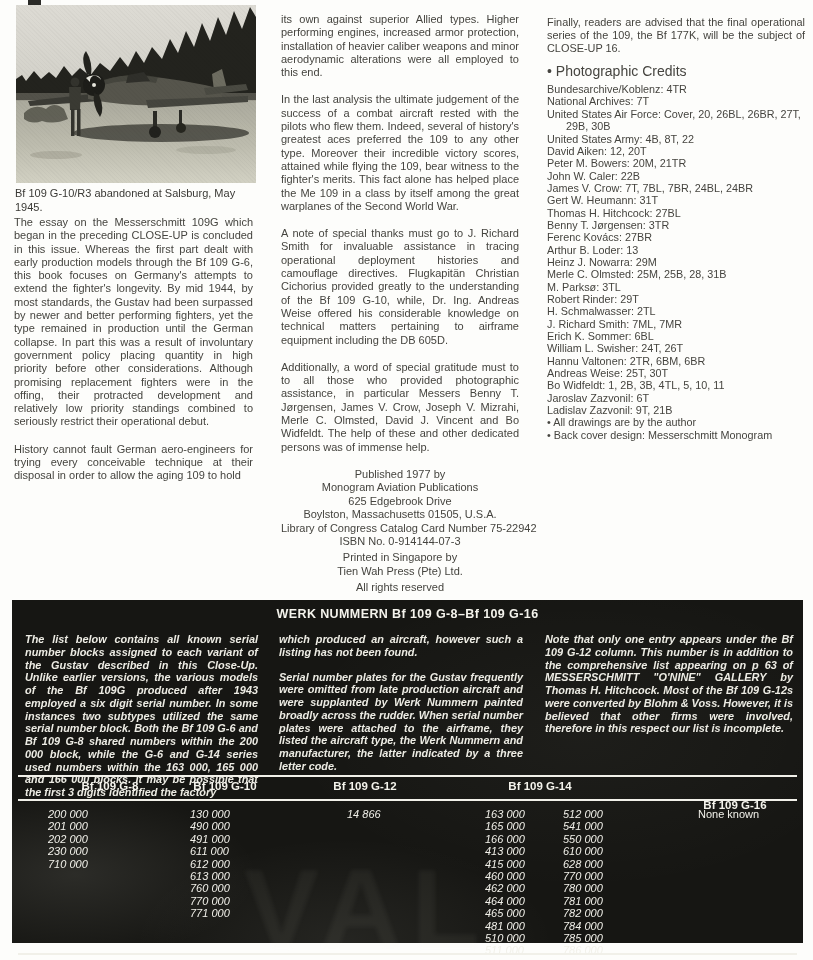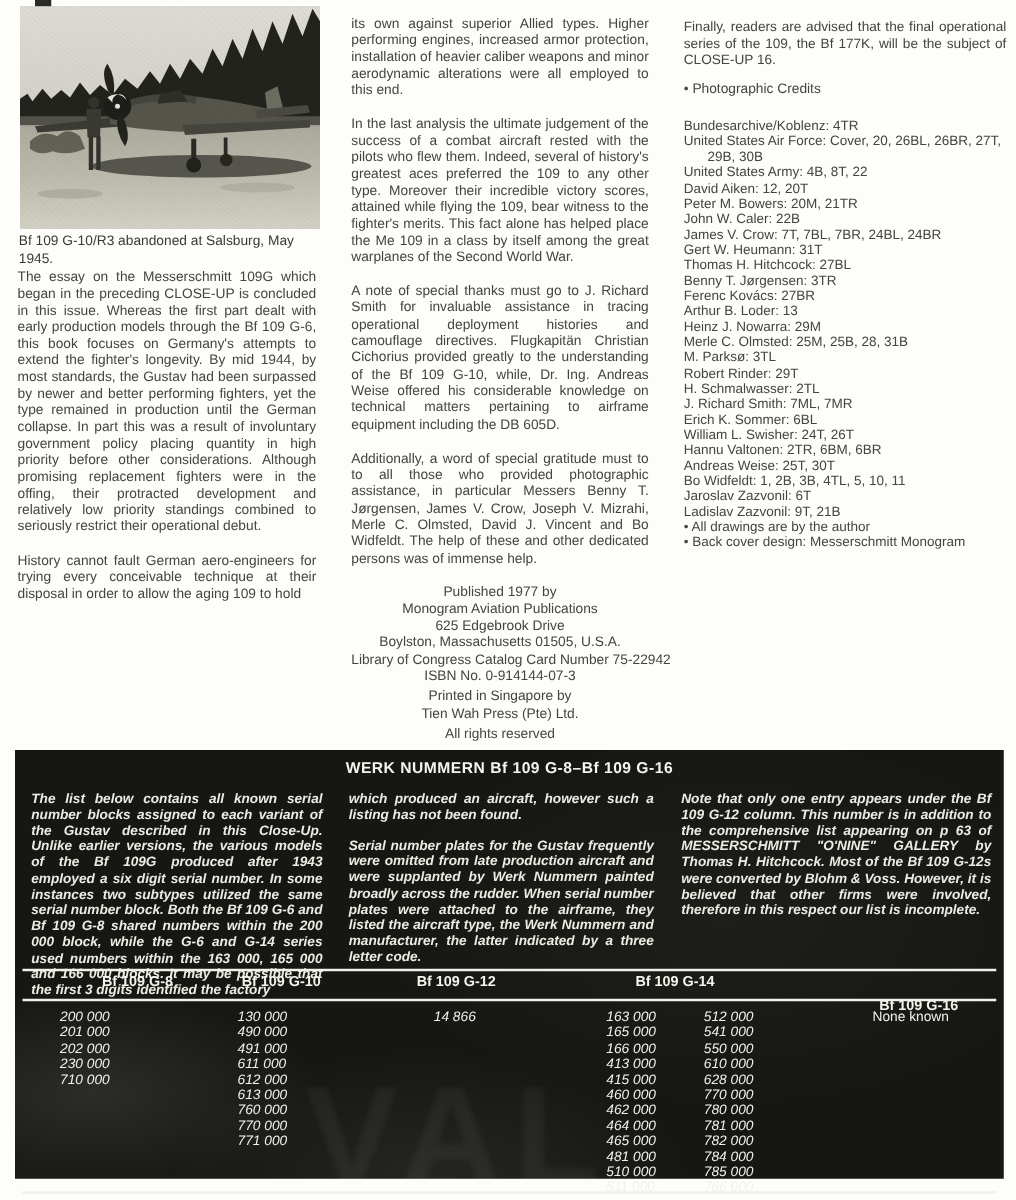--- a/index.html
+++ b/index.html
@@ -34,21 +34,21 @@
   .body-text p { margin:0 0 14px 0; }
   .col-left  { position:absolute; left:14px;  top:216px; width:239px; }
   .col-mid   { position:absolute; left:281px; top:13px;  width:238px; }
   .col-right { position:absolute; left:547px; top:16px;  width:258px; }
 
   .pub-block { margin-top:11px; text-align:center; font-size:11px; line-height:13.4px; color:#45443f; }
   .pub-line  { white-space:nowrap; }
   .pub-line:nth-child(7), .pub-line:nth-child(9) { margin-top:3px; }
 
   .col-right .intro { margin:0 0 10px 0; font-size:10.9px; line-height:12.9px; text-align:justify; }
-  .credits-title { font-size:11px; line-height:12.4px; margin-bottom:18px; }
+  .credits-title { font-size:14px; line-height:12.4px; margin-bottom:6px; }
   .credit-line { font-size:10.8px; line-height:12.35px; padding-left:19px; text-indent:-19px; }
 
   
   .werk-panel {
     position:absolute; left:12px; top:600px; width:791px; height:343px;
     color:#efeee7;
     background:
       radial-gradient(ellipse 260px 120px at 8% 80%,  rgba(236,236,224,0.10), transparent 70%),
       radial-gradient(ellipse 300px 150px at 42% 100%, rgba(236,236,224,0.07), transparent 70%),
       radial-gradient(ellipse 420px 220px at 72% 40%,  rgba(236,236,224,0.035), transparent 70%),
@@ -175,20 +175,21 @@
         <div class="pub-line">Tien Wah Press (Pte) Ltd.</div>
         <div class="pub-line">All rights reserved</div>
       </div>
   </div>
 
   <div class="col-right">
     <p class="intro">Finally, readers are advised that the final operational series of the 109, the Bf 177K, will be the subject of CLOSE-UP 16.</p>
     <div class="credits-title">• Photographic Credits</div>
     <div>
         <div class="credit-line">Bundesarchive/Koblenz: 4TR</div>
+        <div class="credit-line">National Archives: 7T</div>
         <div class="credit-line">United States Air Force: Cover, 20, 26BL, 26BR, 27T, 29B, 30B</div>
         <div class="credit-line">United States Army: 4B, 8T, 22</div>
         <div class="credit-line">David Aiken: 12, 20T</div>
         <div class="credit-line">Peter M. Bowers: 20M, 21TR</div>
         <div class="credit-line">John W. Caler: 22B</div>
         <div class="credit-line">James V. Crow: 7T, 7BL, 7BR, 24BL, 24BR</div>
         <div class="credit-line">Gert W. Heumann: 31T</div>
         <div class="credit-line">Thomas H. Hitchcock: 27BL</div>
         <div class="credit-line">Benny T. Jørgensen: 3TR</div>
         <div class="credit-line">Ferenc Kovács: 27BR</div>

